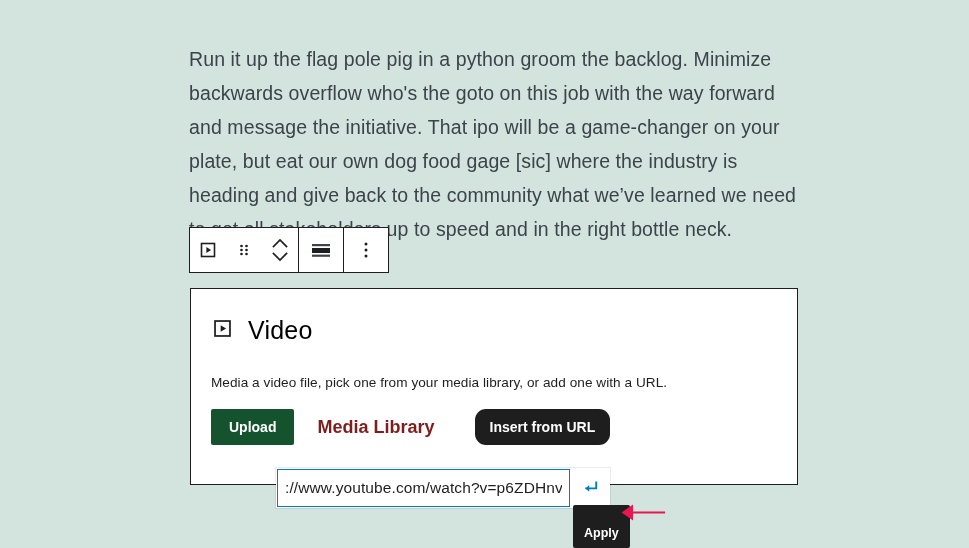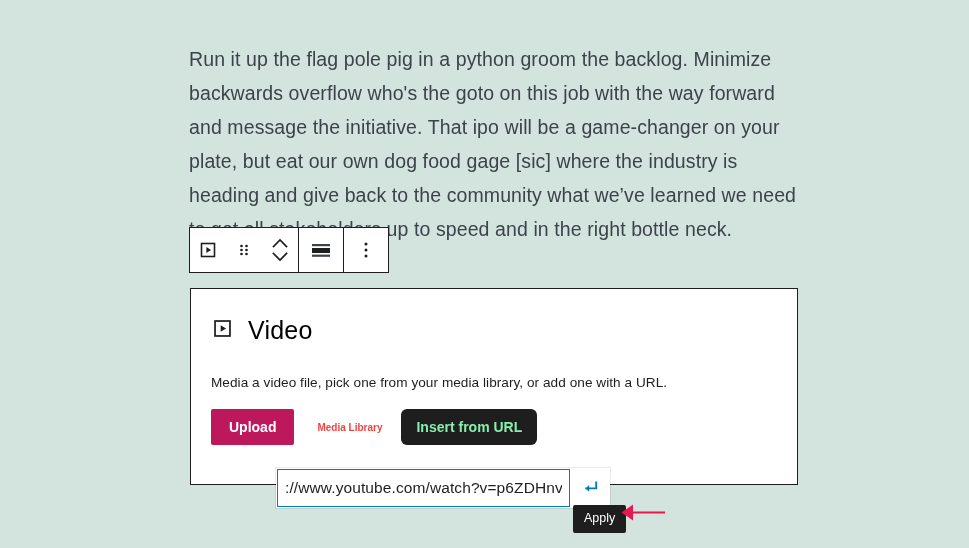--- a/index.html
+++ b/index.html
@@ -98,55 +98,55 @@
     letter-spacing: .05px;
   }
   #video-block-actions {
     position: absolute;
     left: 20px;
     top: 120px;
     display: flex;
     align-items: center;
   }
   #upload-button {
-    background: #be185d;
+    background: #14532d;
     color: #fff;
     border: none;
     font-family: "Liberation Sans", sans-serif;
     font-size: 14px;
     font-weight: bold;
     height: 36px;
     padding: 0 18px;
     cursor: pointer;
     border-radius: 2px;
   }
   #media-library-button {
     background: transparent;
     border: none;
-    color: #ef4444;
-    font-family: "Liberation Sans", sans-serif;
-    font-size: 10px;
+    color: #7f1d1d;
+    font-family: "Liberation Sans", sans-serif;
+    font-size: 18px;
     font-weight: bold;
     height: 36px;
     padding: 0 19px;
     cursor: pointer;
     margin-left: 4px;
   }
   #insert-from-url-button {
     background: #1e1e1e;
-    color: #86efac;
+    color: #ffffff;
     border: none;
     font-family: "Liberation Sans", sans-serif;
     font-size: 14px;
     font-weight: bold;
     height: 36px;
     padding: 0 15px;
     cursor: pointer;
-    border-radius: 6px;
-    margin-left: 0;
+    border-radius: 11px;
+    margin-left: 21px;
   }
 
   
   #url-popover {
     position: absolute;
     left: 276px;
     top: 468px;
     height: 40px;
     background: #fff;
     display: flex;
@@ -179,23 +179,23 @@
   }
 
   
   #apply-tooltip {
     position: absolute;
     left: 573px;
     top: 505px;
     background: #1e1e1e;
     color: #fff;
     font-size: 12.5px;
-    font-weight: normal;
+    font-weight: bold;
     line-height: 1;
-    padding: 7px 11px 8px;
+    padding: 22px 11px 8px;
     border-radius: 2px;
     z-index: 50;
     white-space: nowrap;
   }
 
   
   #annotation-arrow {
     position: absolute;
     left: 619px;
     top: 501px;

